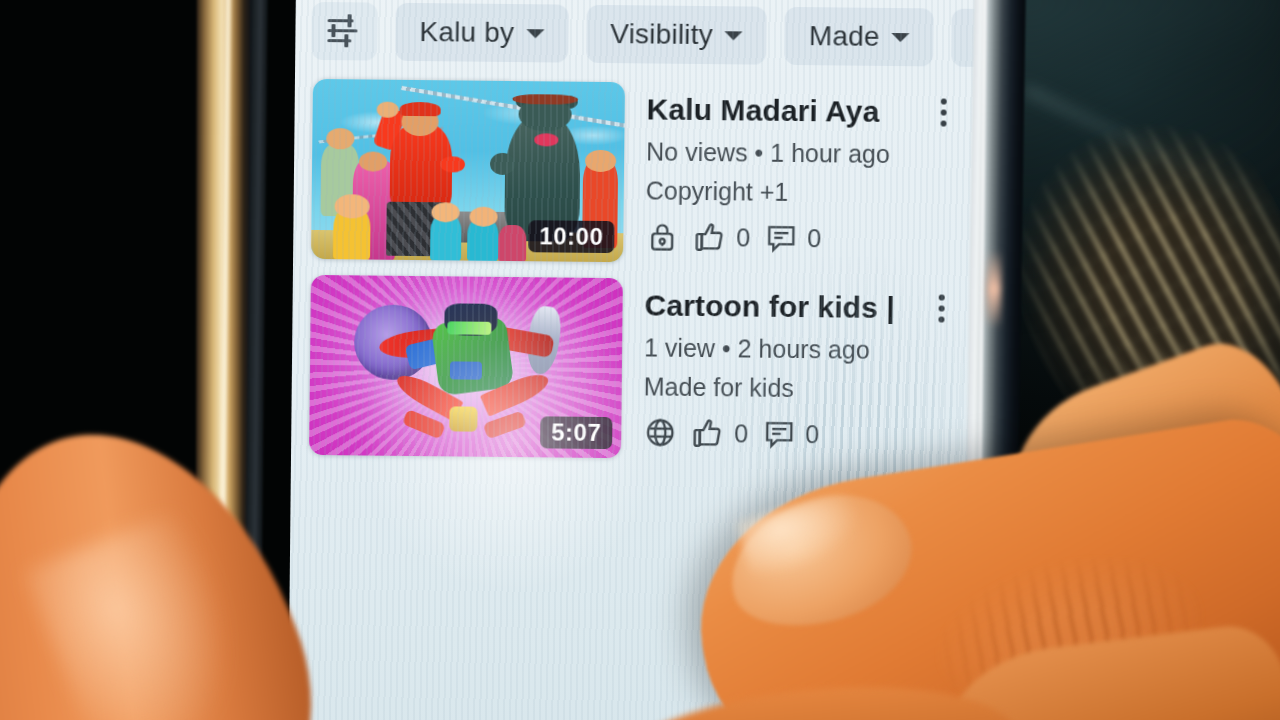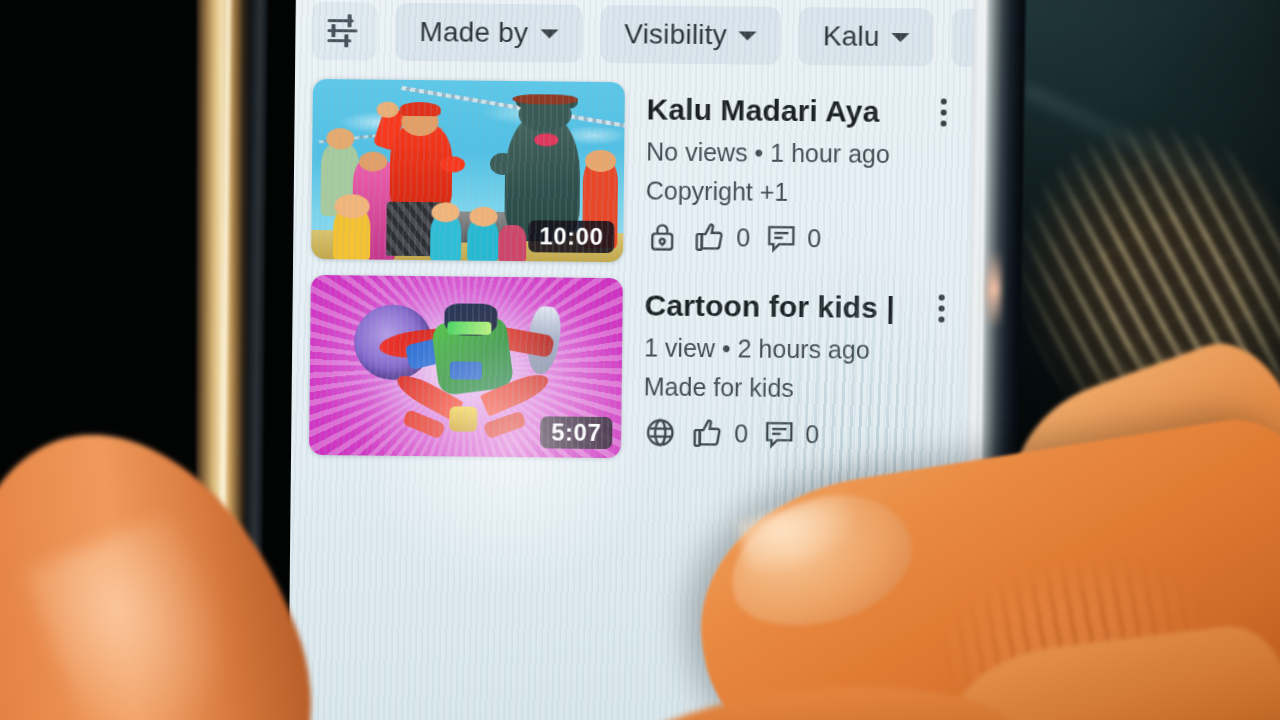--- a/index.html
+++ b/index.html
@@ -602,31 +602,31 @@
             <i></i>
               <i></i>
               <i></i>
             <b></b>
               <b></b>
               <b></b>
           </span>
         </div>
 
         <div class="chip">
-          <span>Made by</span>
+          <span>Kalu by</span>
           <span class="chev"></span>
         </div>
 
         <div class="chip">
           <span>Visibility</span>
           <span class="chev"></span>
         </div>
 
         <div class="chip">
-          <span>Kalu</span>
+          <span>Made</span>
           <span class="chev"></span>
         </div>
 
         <div class="chip cut">
           <span>R</span>
         </div>
       </div>
 
       <div class="vlist">
 

